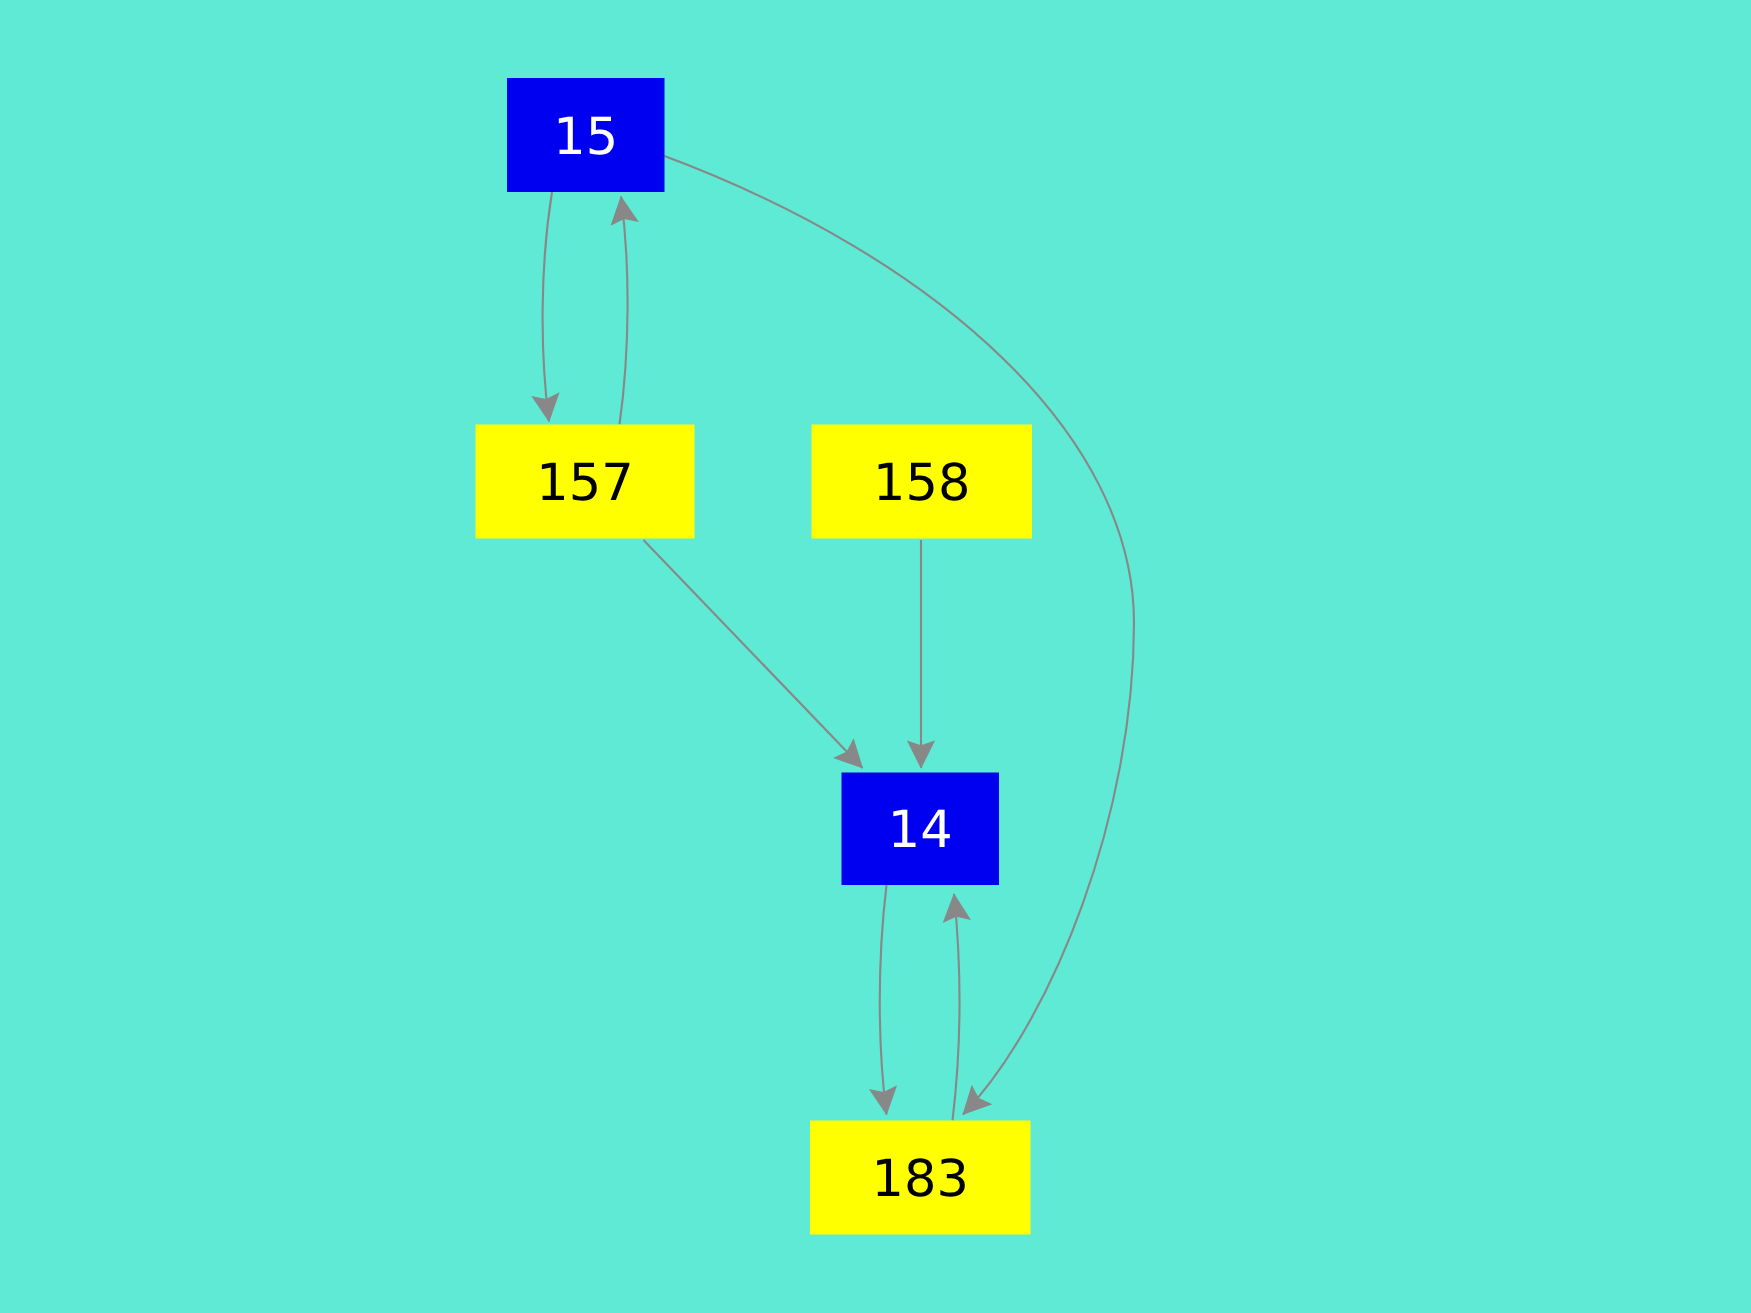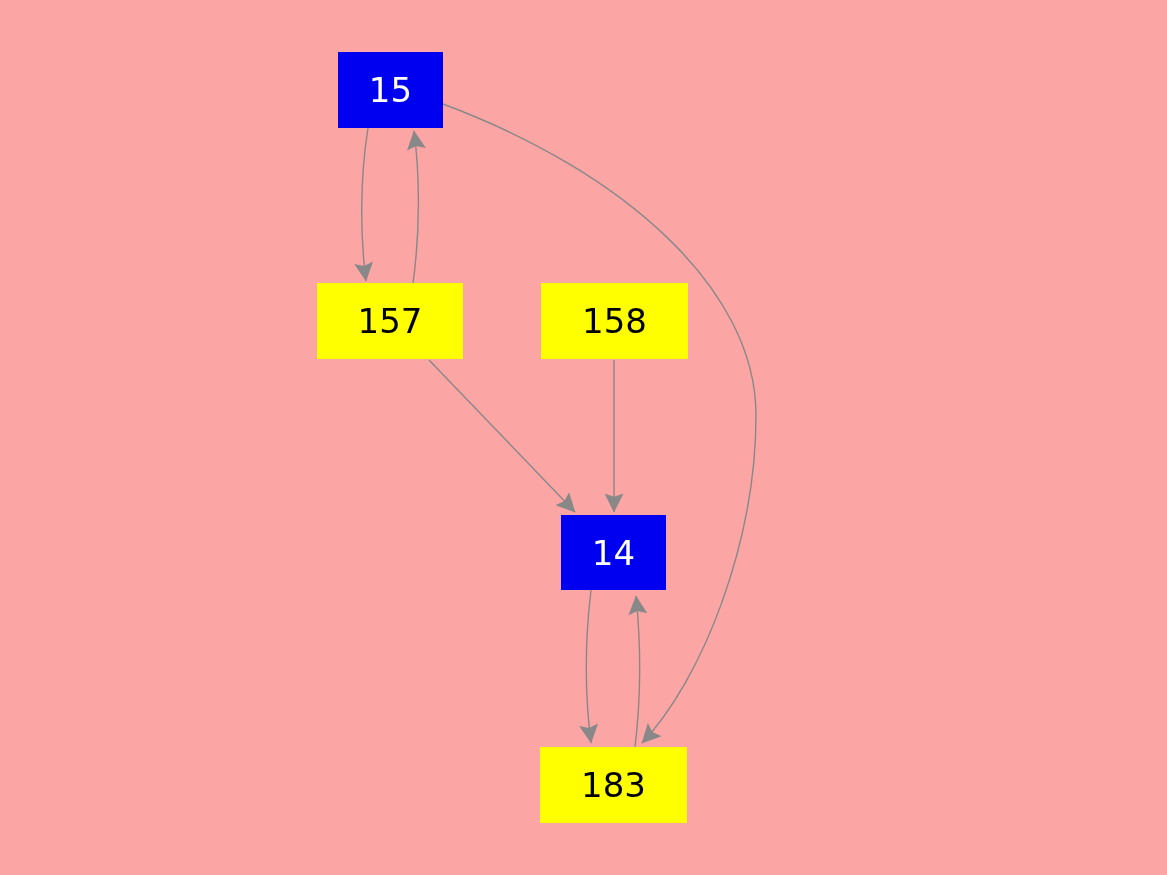--- a/index.html
+++ b/index.html
@@ -4,21 +4,21 @@
 <style>
   html, body {
     margin: 0;
     padding: 0;
     background: #ffffff;
   }
   #stage {
     position: relative;
     width: 1167px;
     height: 875px;
-    background: #fca5a5;
+    background: #5eead4;
     overflow: hidden;
   }
   #graph-svg {
     display: block;
   }
   #graph-svg text {
     font-family: "DejaVu Sans", "Liberation Sans", sans-serif;
     font-size: 34px;
   }
 </style>

